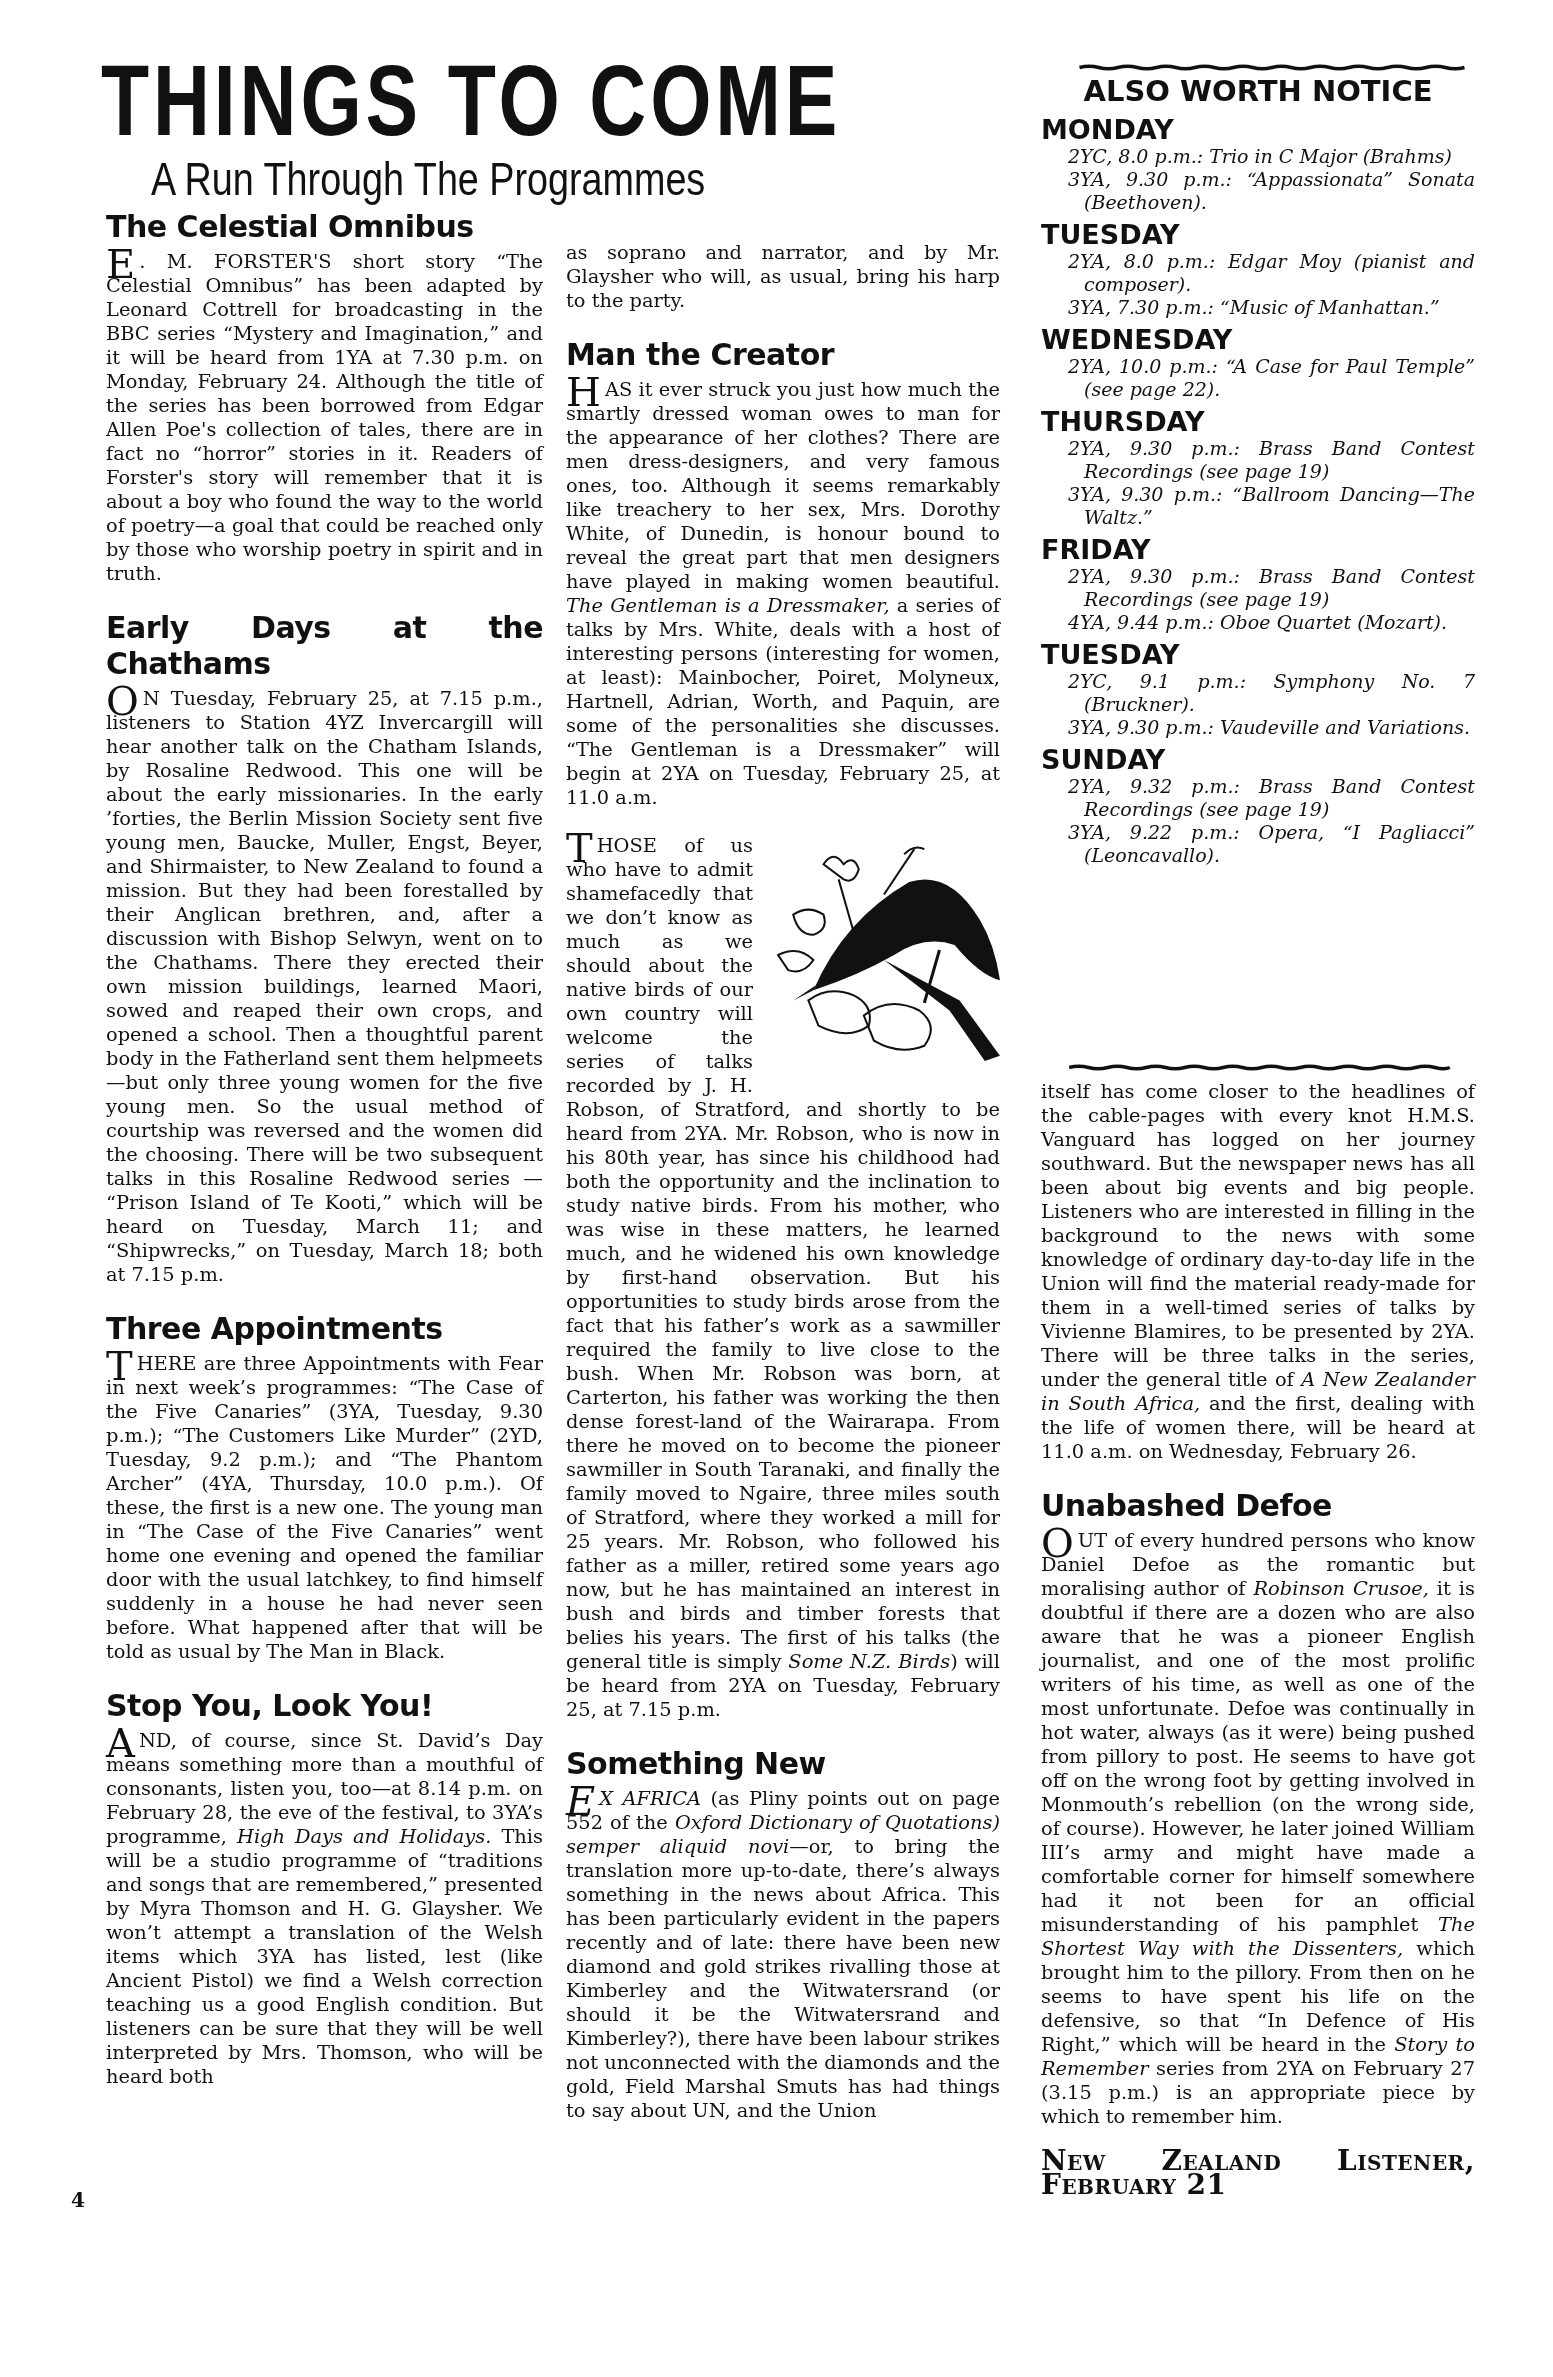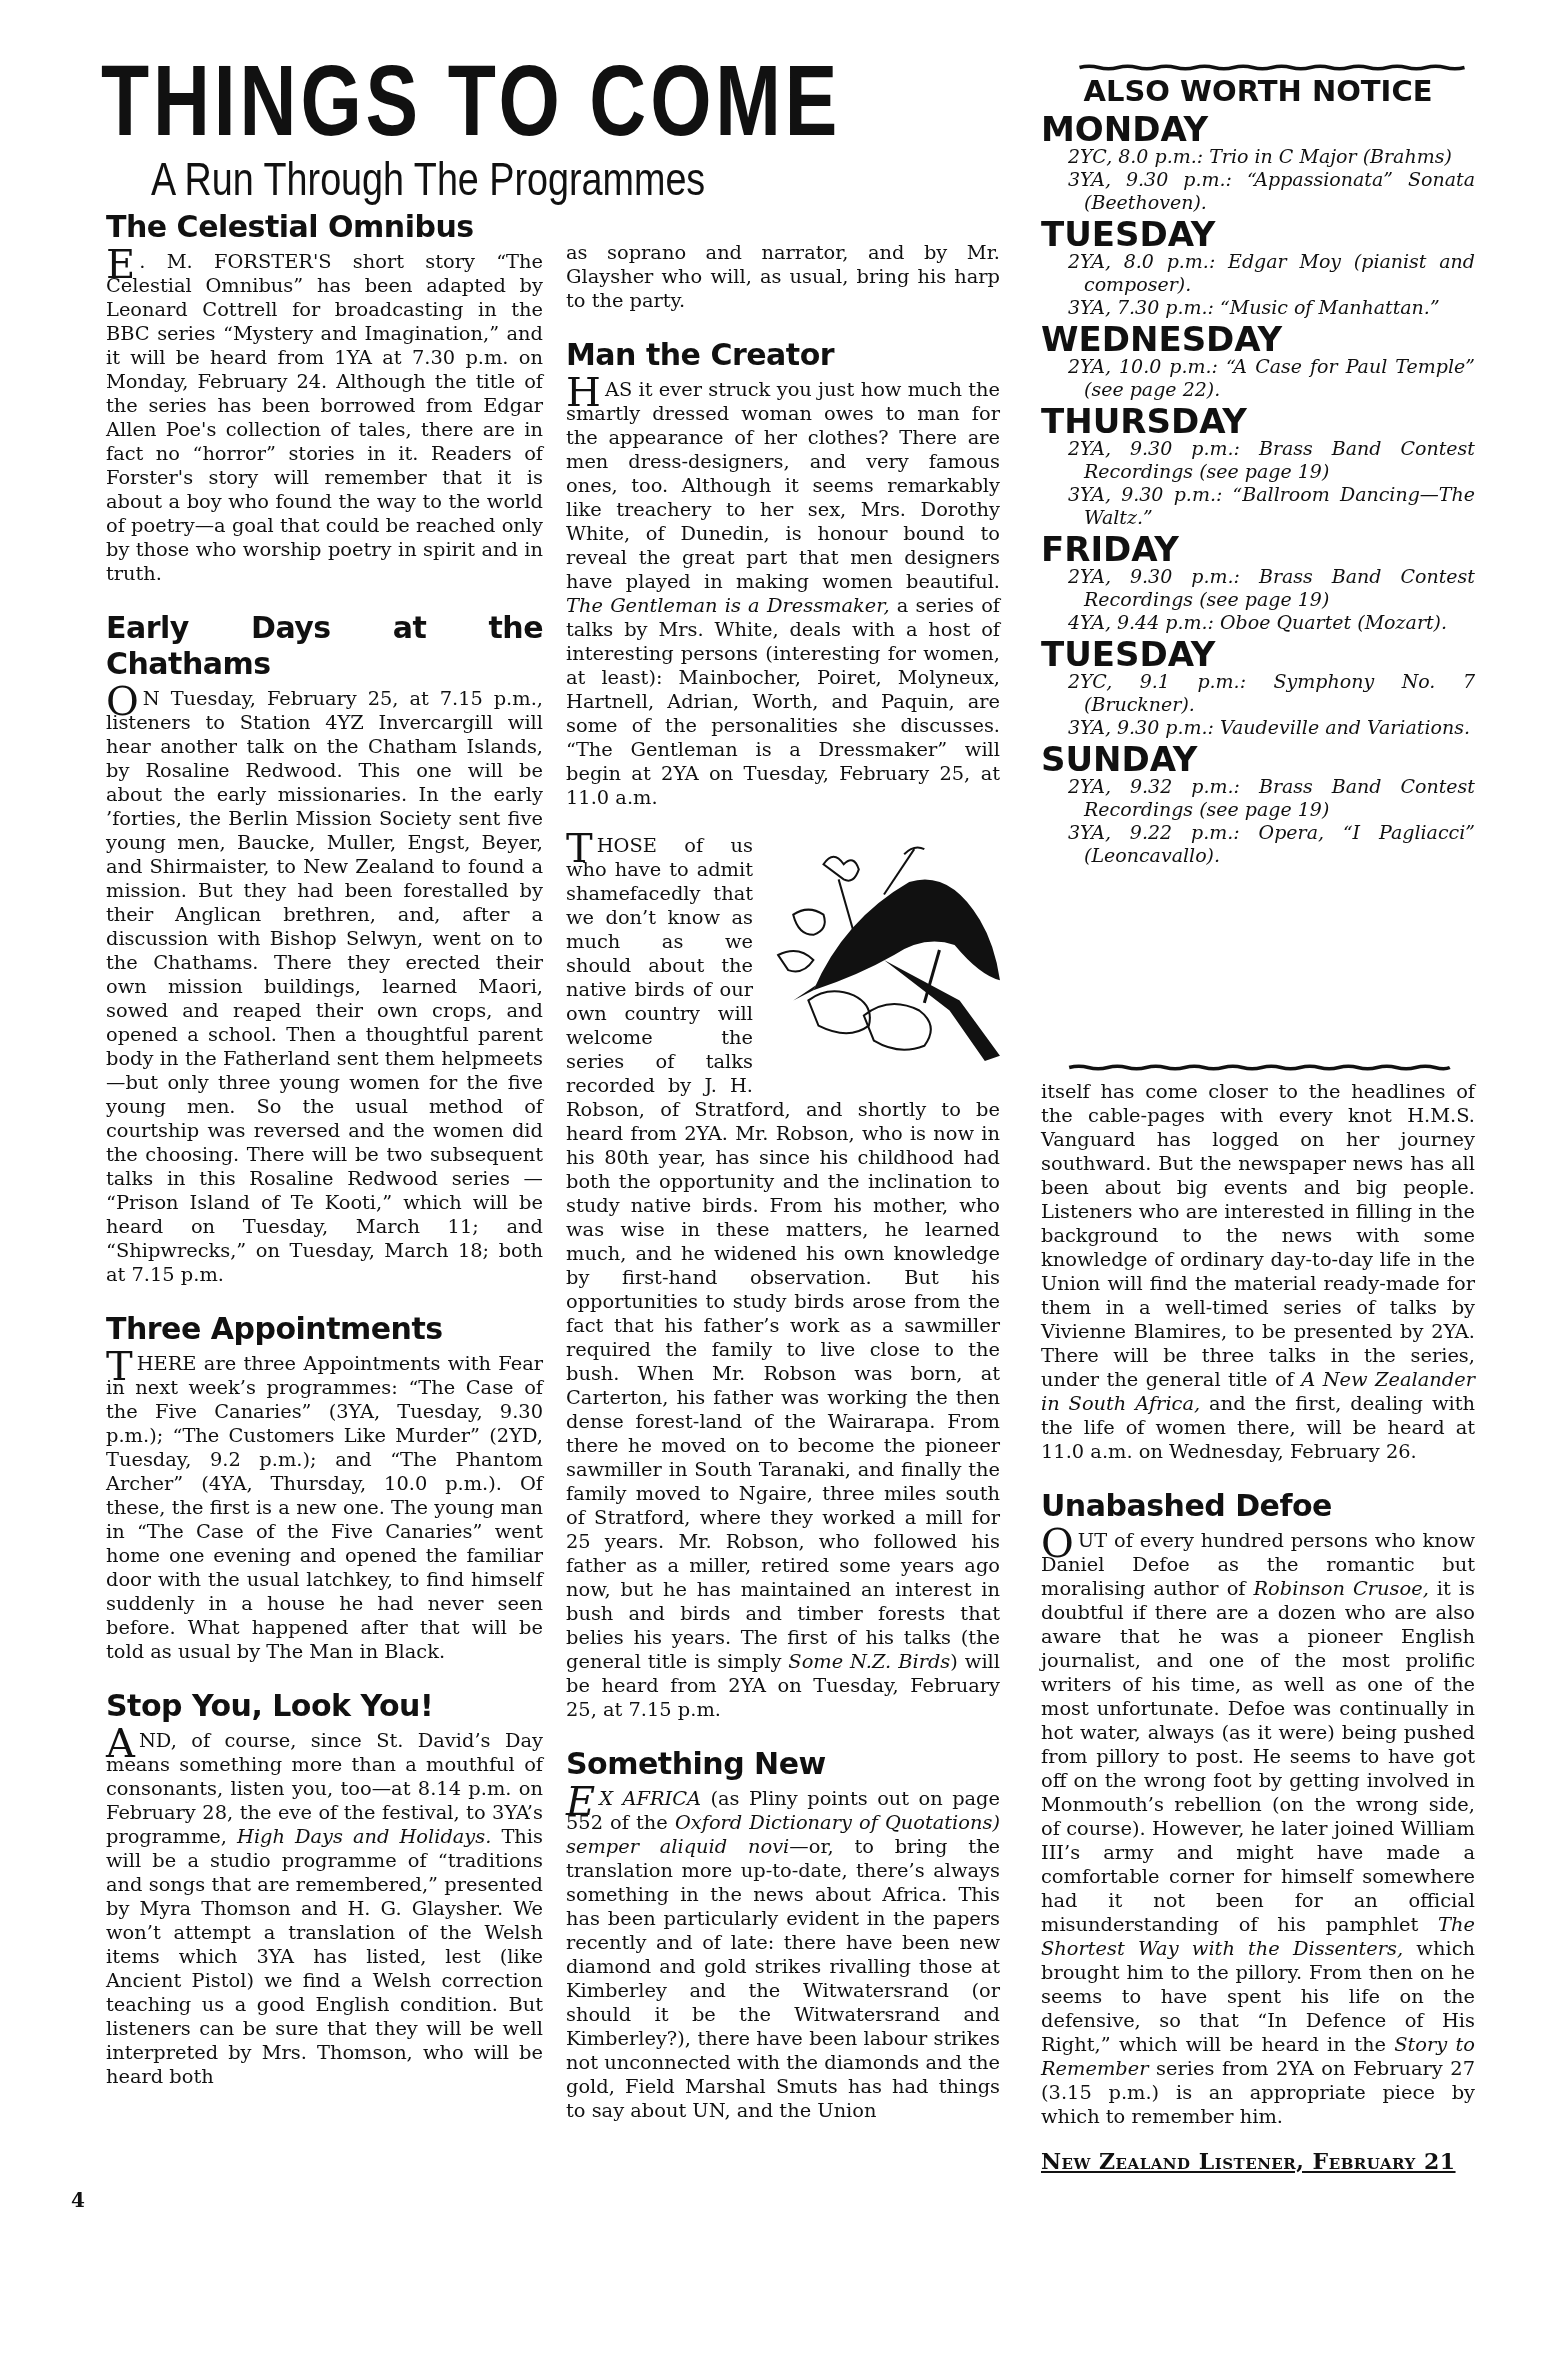--- a/index.html
+++ b/index.html
@@ -11,24 +11,24 @@
   .col p { margin: 0; }
   .col-left { left: 106px; top: 209px; width: 437px; }
   .col-mid { left: 566px; top: 225px; width: 434px; margin-top: 16px; }
   .col-right { left: 1041px; width: 434px; }
   h2.head { font-family: "DejaVu Sans", sans-serif; font-weight: bold; font-size: 30px; line-height: 36px; margin: 0 0 5px 0; letter-spacing: -0.5px; }
   .drop { font-size: 40px; line-height: 20px; float: left; margin: 4px 4px 0 0; font-family: "DejaVu Serif", serif; }
   .gap { height: 24px; }
   i, .it { font-style: italic; }
   .wavy { position: absolute; height: 7px; }
   .notice-title { font-family: "DejaVu Sans", sans-serif; font-weight: bold; font-size: 29px; line-height: 35px; text-align: center; }
-  .day { font-family: "DejaVu Sans", sans-serif; font-weight: bold; font-size: 34px; line-height: 31px; margin-top: 5px; }
+  .day { font-family: "DejaVu Sans", sans-serif; font-weight: bold; font-size: 27px; line-height: 31px; margin-top: 5px; }
   .entry { font-style: italic; font-size: 19px; line-height: 23px; padding-left: 43px; text-indent: -16px; text-align: justify; }
   .bird-wrap { float: right; width: 242px; height: 252px; margin: 0 -5px 3px 10px; }
-  .footer { font-family: "DejaVu Serif", serif; font-weight: bold; font-variant: small-caps; font-size: 22px; letter-spacing: 0.5px; text-decoration: underline; }
+  .footer { font-family: "DejaVu Serif", serif; font-weight: bold; font-variant: small-caps; font-size: 28px; letter-spacing: 0.5px; }
   .pagenum { font-family: "DejaVu Serif", serif; font-weight: bold; font-size: 20px; }
 </style>
 </head>
 <body>
 
 <div class="abs title">THINGS TO COME</div>
 <div class="abs subtitle">A Run Through The Programmes</div>
 
 <div class="col col-left">
   <section>

